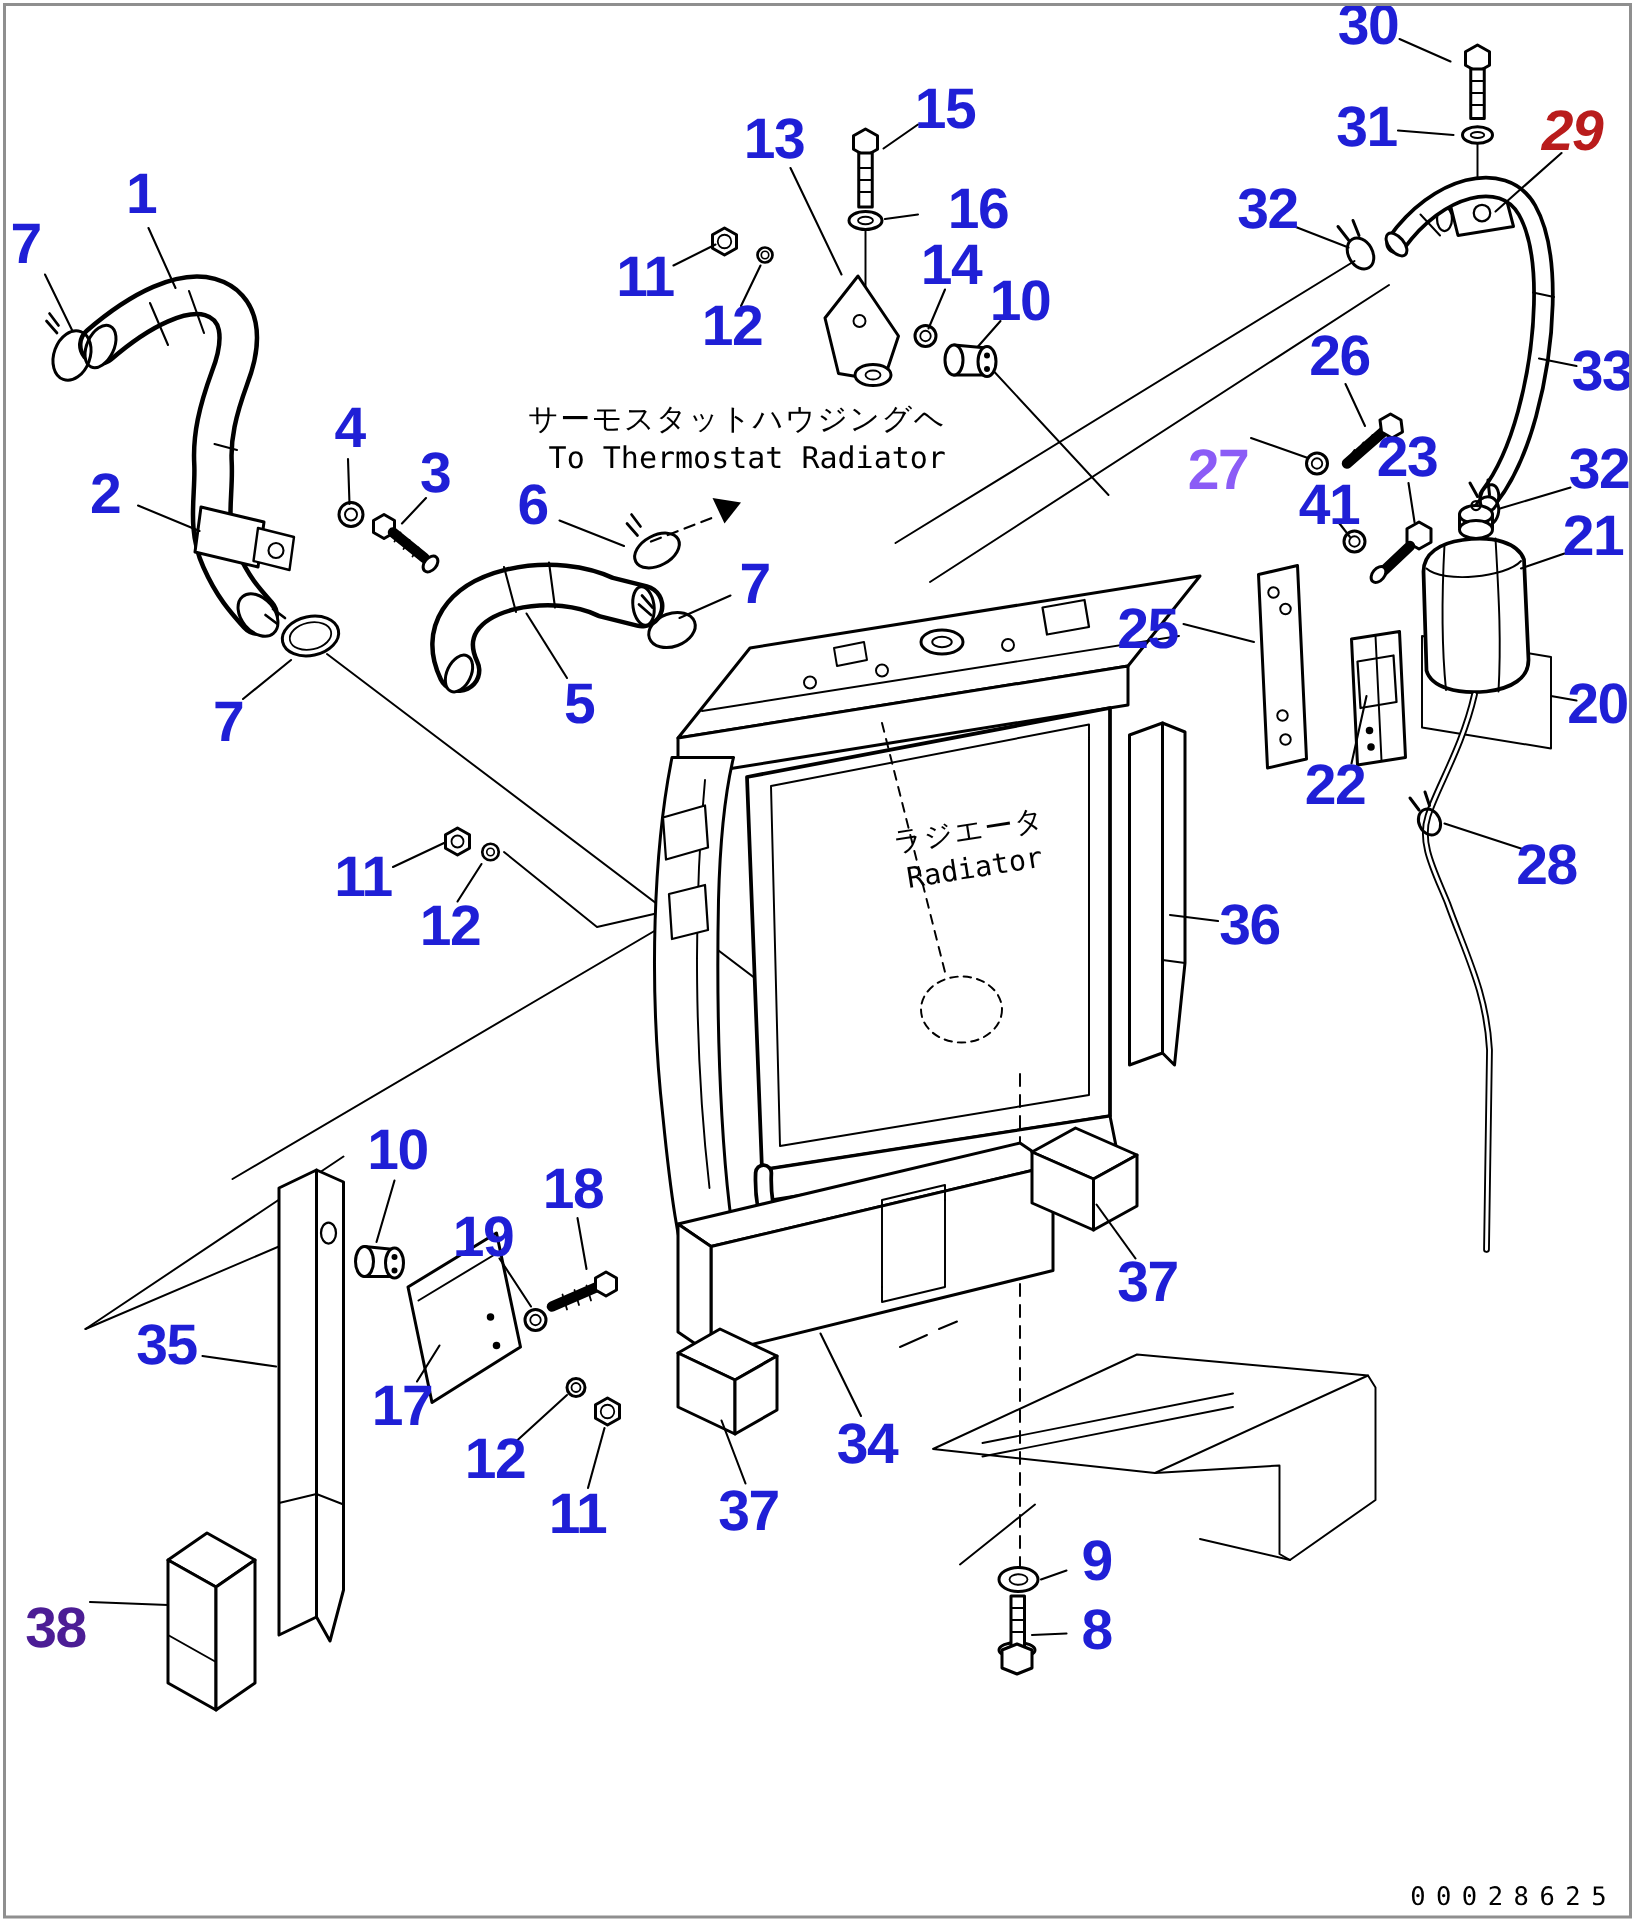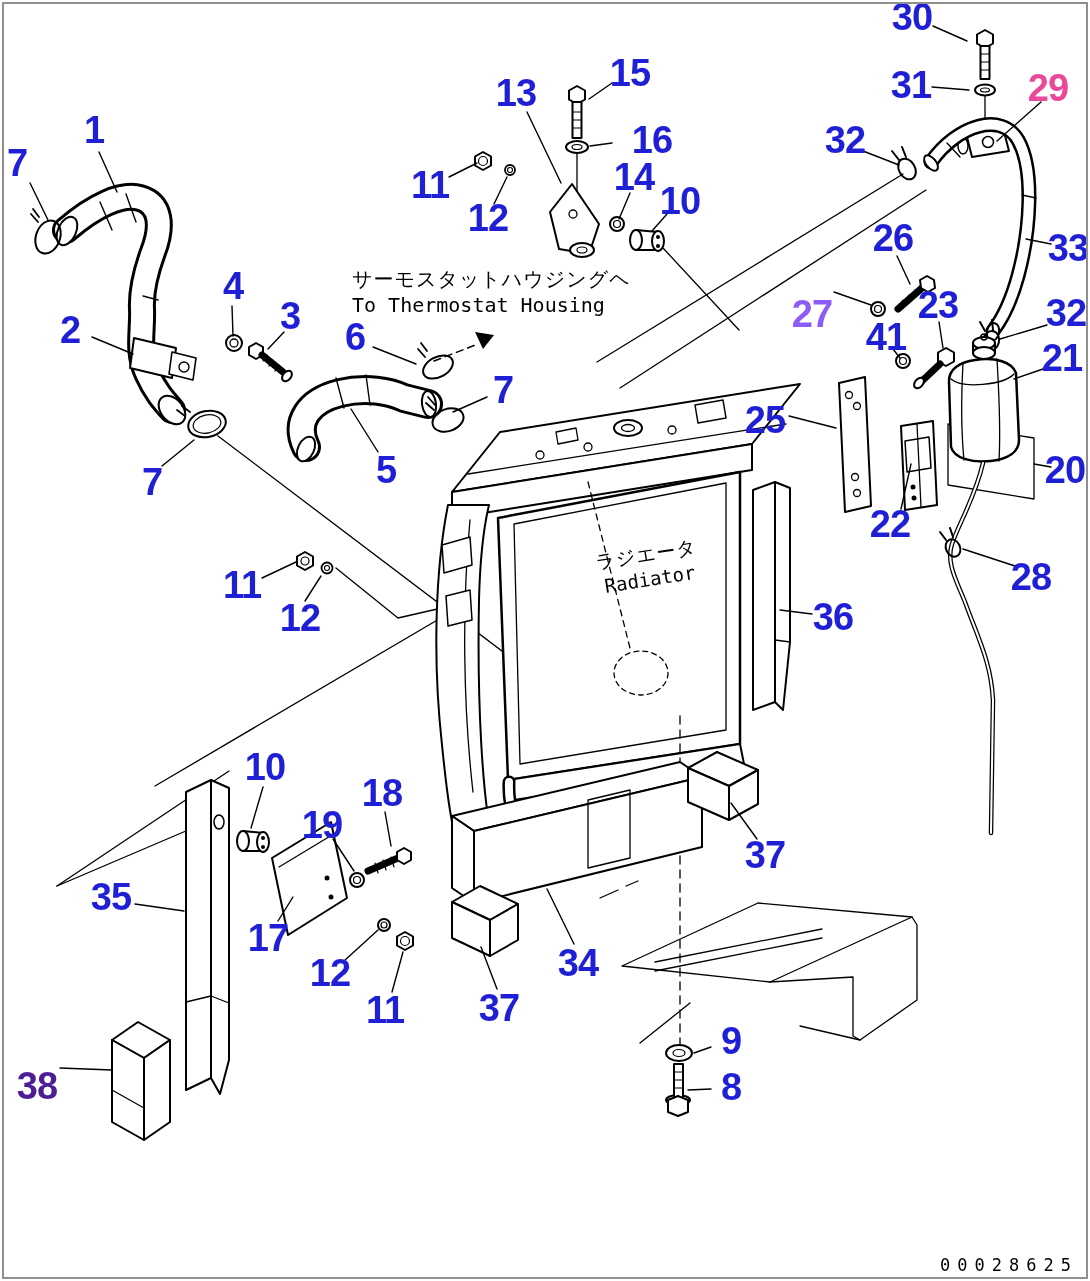--- a/index.html
+++ b/index.html
@@ -356,21 +356,21 @@
       <div class="callout" style="left: 503px; top: 390px; color: rgb(31, 31, 214);">7</div>
       <div class="callout" style="left: 430px; top: 185px; color: rgb(31, 31, 214);">11</div>
       <div class="callout" style="left: 488px; top: 218px; color: rgb(31, 31, 214);">12</div>
       <div class="callout" style="left: 516px; top: 93px; color: rgb(31, 31, 214); text-align: right;">13</div>
       <div class="callout" style="left: 630px; top: 73px; color: rgb(31, 31, 214);">15</div>
       <div class="callout" style="left: 631px; top: 140px; color: rgb(31, 31, 214); margin-left: 21px;">16</div>
       <div class="callout" style="left: 634px; top: 177px; color: rgb(31, 31, 214);">14</div>
       <div class="callout" style="left: 680px; top: 201px; color: rgb(31, 31, 214);">10</div>
       <div class="callout" style="left: 912px; top: 17px; color: rgb(31, 31, 214);">30</div>
       <div class="callout" style="left: 911px; top: 85px; color: rgb(31, 31, 214);">31</div>
-      <div class="callout" style="left: 1048px; top: 88px; color: #ec4899;">29</div>
+      <div class="callout" style="left: 1048px; top: 88px; color: #b91c1c; font-style: italic;">29</div>
       <div class="callout" style="left: 845px; top: 140px; color: rgb(31, 31, 214);">32</div>
       <div class="callout" style="left: 893px; top: 238px; color: rgb(31, 31, 214);">26</div>
       <div class="callout" style="left: 1068px; top: 248px; color: rgb(31, 31, 214);">33</div>
       <div class="callout" style="left: 812px; top: 282px; color: #8b5cf6; margin-top: 32px;">27</div>
       <div class="callout" style="left: 938px; top: 305px; color: rgb(31, 31, 214);">23</div>
       <div class="callout" style="left: 1066px; top: 313px; color: rgb(31, 31, 214);">32</div>
       <div class="callout" style="left: 886px; top: 337px; color: rgb(31, 31, 214);">41</div>
       <div class="callout" style="left: 1062px; top: 358px; color: rgb(31, 31, 214);">21</div>
       <div class="callout" style="left: 765px; top: 420px; color: rgb(31, 31, 214);">25</div>
       <div class="callout" style="left: 1065px; top: 470px; color: rgb(31, 31, 214);">20</div>
@@ -387,23 +387,23 @@
       <div class="callout" style="left: 330px; top: 973px; color: rgb(31, 31, 214);">12</div>
       <div class="callout" style="left: 385px; top: 1010px; color: rgb(31, 31, 214);">11</div>
       <div class="callout" style="left: 37px; top: 1086px; color: #4c1d95;">38</div>
       <div class="callout" style="left: 499px; top: 1008px; color: rgb(31, 31, 214);">37</div>
       <div class="callout" style="left: 578px; top: 963px; color: rgb(31, 31, 214);">34</div>
       <div class="callout" style="left: 765px; top: 855px; color: rgb(31, 31, 214);">37</div>
       <div class="callout" style="left: 731px; top: 1041px; color: rgb(31, 31, 214);">9</div>
       <div class="callout" style="left: 731px; top: 1087px; color: rgb(31, 31, 214);">8</div>
     </div>
 
-  <div class="anno" style="left:352px;top:266px;">
+  <div class="anno" style="left:352px;top:266px;text-align:right;">
     <div class="jp">サーモスタットハウジングヘ</div>
-    <div class="en">To Thermostat Housing</div>
+    <div class="en">To Thermostat Radiator</div>
   </div>
 
   <div class="anno rotated" style="left:583px;top:542px;width:130px;">
     <div class="jp">ラジエータ</div>
     <div class="en">Radiator</div>
   </div>
 
 
   <div class="dwgno">00028625</div>
 

